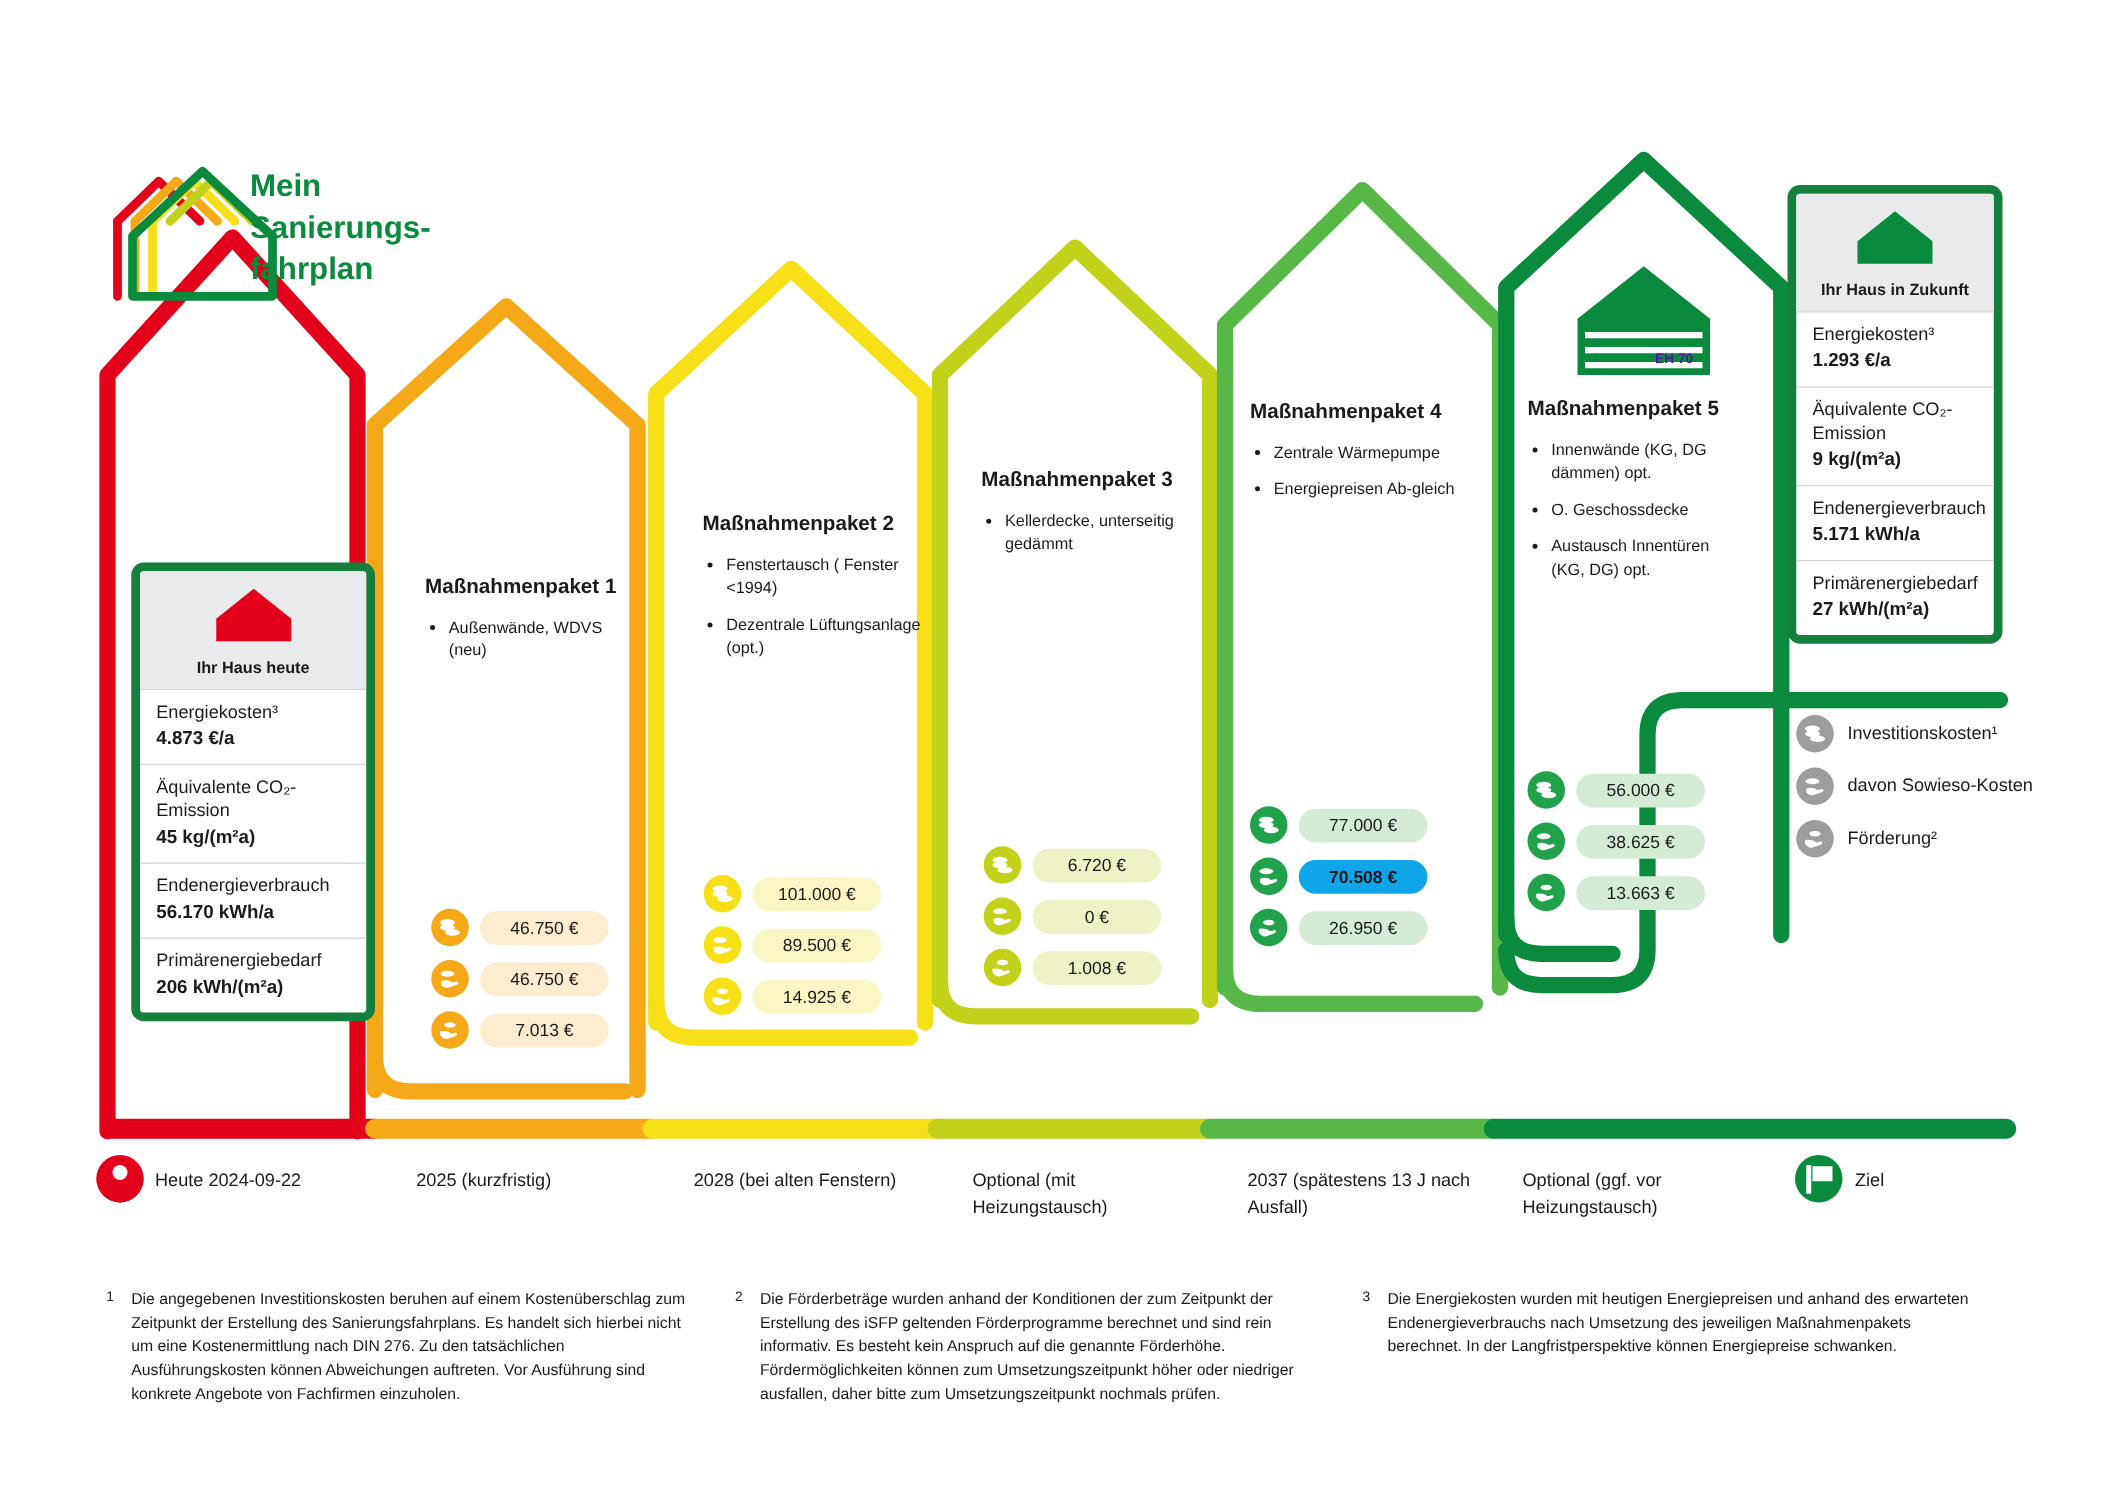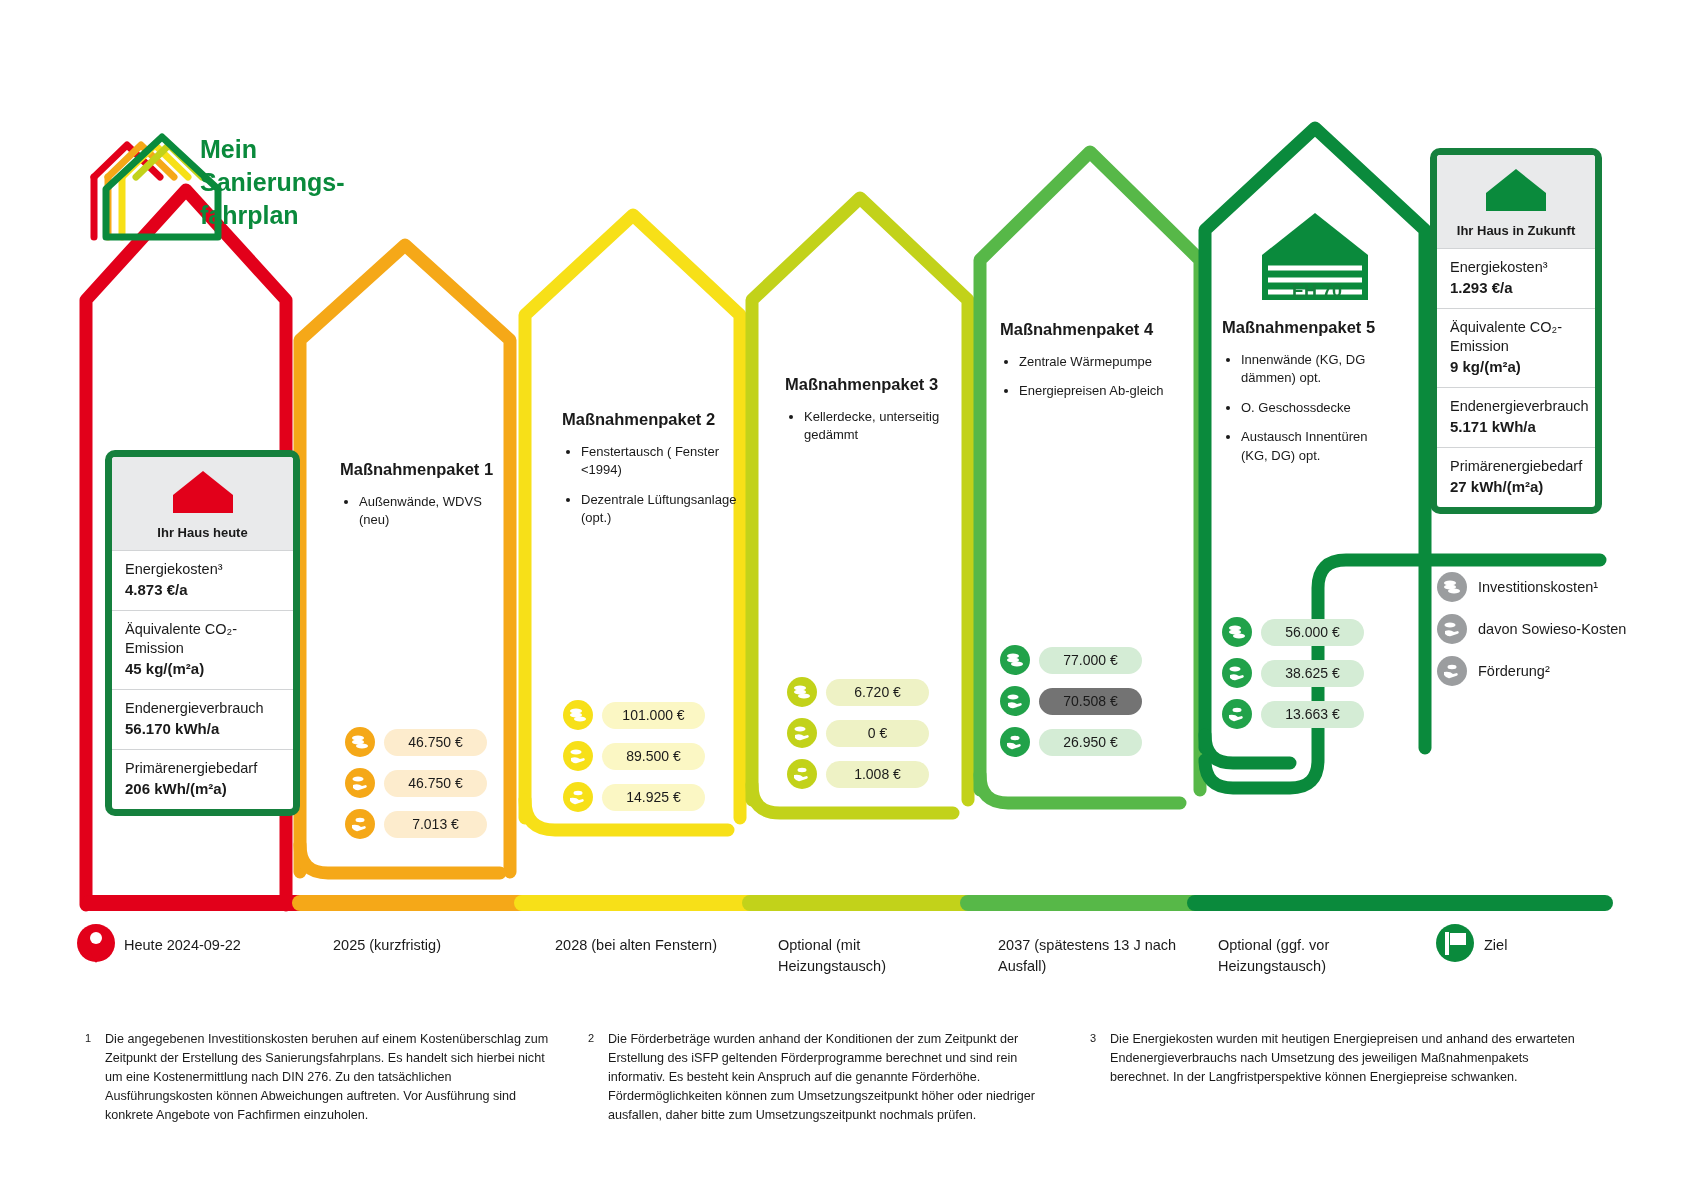--- a/index.html
+++ b/index.html
@@ -74,21 +74,21 @@
   .legend .ltx{font-size:14.5px;}
 
   
   .tl{position:absolute;font-size:14.5px;line-height:1.42;}
 
   
   .fn{position:absolute;font-size:12.6px;line-height:1.5;}
   .fn .sup{position:absolute;left:0;top:0;font-size:11px;}
   .fn .body{margin-left:20px;}
 
-  .eh70{position:absolute;font-size:18px;font-weight:bold;color:#15803d;}
+  .eh70{position:absolute;font-size:11px;font-weight:bold;color:#4c1d95;margin-left:32px;}
 </style>
 </head>
 <body>
 
 <div class="stage">
 
   <svg class="houses" viewBox="0 0 1684 1190">
     <g fill="none" stroke-linecap="round" stroke-linejoin="round" stroke-width="13">
 
       <path d="M86 905 L86 300 L186 190 L286 300 L286 905" stroke="#e2001a"></path>
@@ -348,21 +348,21 @@
       </span>
       <span class="pill-val" style="background:#d4ecd5;">77.000 €</span>
     </div>
     <div class="pill-row">
       <span class="pill-ico" style="background:#21a24a;">
         <svg width="18" height="18" viewBox="0 0 18 18">
             <ellipse cx="7" cy="5" rx="5.5" ry="2.4" fill="#fff"></ellipse>
             <path d="M2 11 q5 -2 9 1 l4 -1 q2 2 -1 3 l-6 2 q-3 1 -6 -2z" fill="#fff"></path>
           </svg>
       </span>
-      <span class="pill-val" style="background:#737373;">70.508 €</span>
+      <span class="pill-val" style="background:#0ea5e9;font-weight:bold;">70.508 €</span>
     </div>
     <div class="pill-row">
       <span class="pill-ico" style="background:#21a24a;">
         <svg width="18" height="18" viewBox="0 0 18 18">
             <ellipse cx="9" cy="5" rx="4.5" ry="2.2" fill="#fff"></ellipse>
             <path d="M1 10 q6 -1 9 2 l4 -1 q2 2 -1 3 l-6 2 q-3 1 -6 -3z" fill="#fff"></path>
           </svg>
       </span>
       <span class="pill-val" style="background:#d4ecd5;">26.950 €</span>
     </div>

